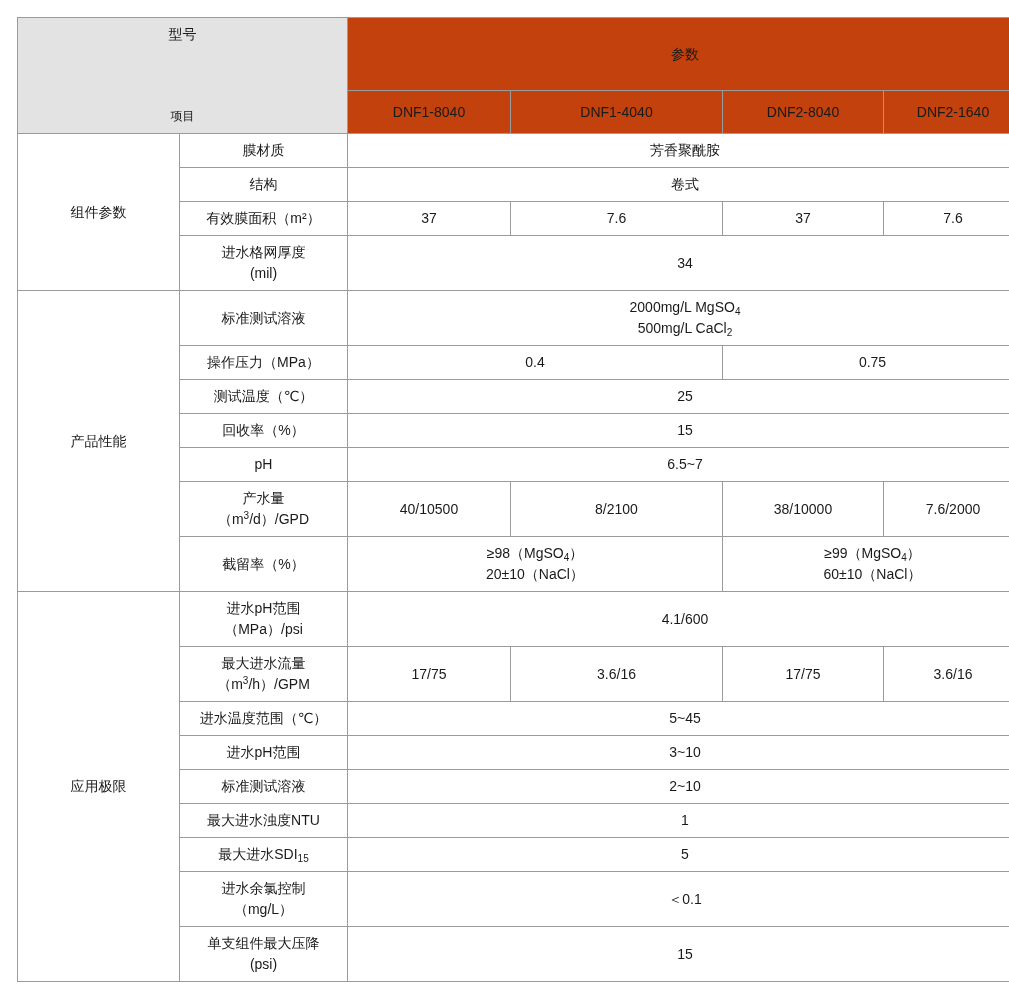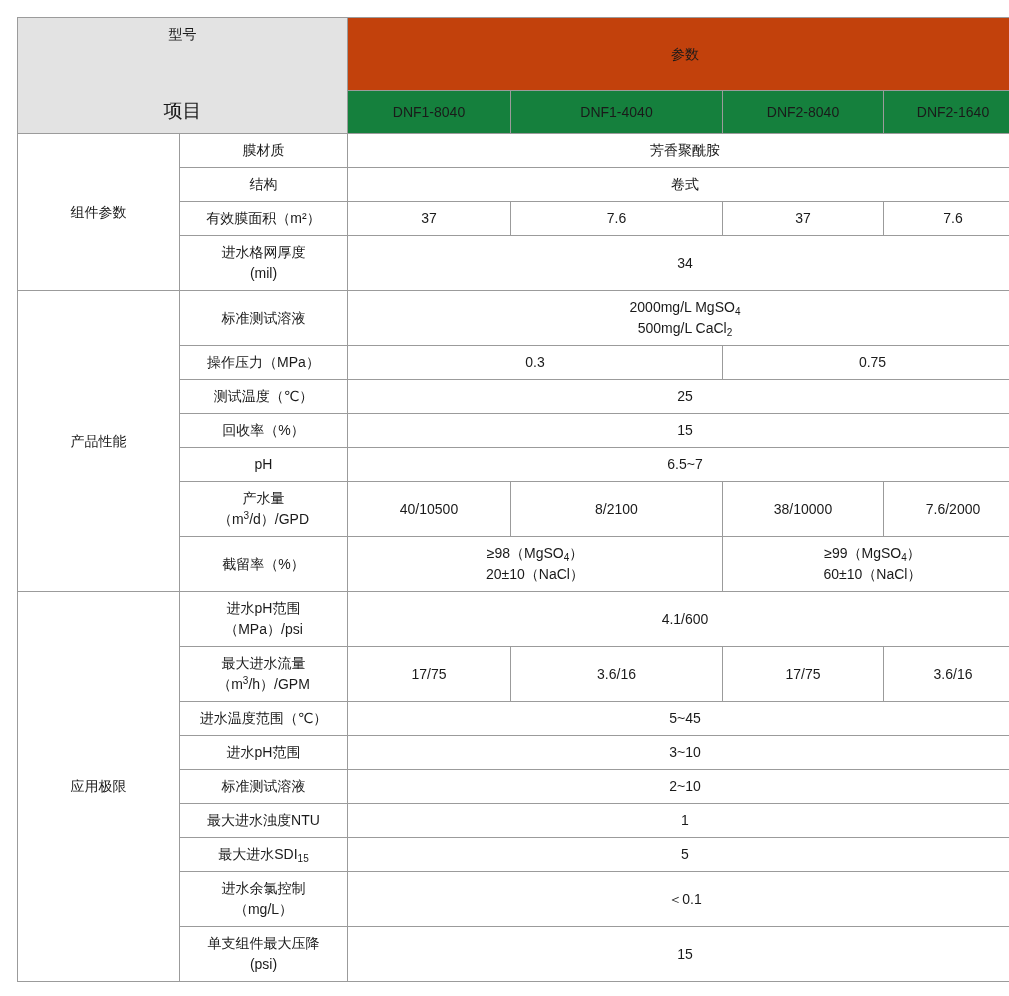--- a/index.html
+++ b/index.html
@@ -46,29 +46,29 @@
     right: 0;
     text-align: center;
     font-size: 14px;
   }
   .corner .item {
     position: absolute;
     bottom: 8px;
     left: 0;
     right: 0;
     text-align: center;
-    font-size: 19px;
+    font-size: 12px;
   }
   .param-head {
     background: #c2410c;
     height: 60px;
     font-size: 14px;
   }
   .col-head {
-    background: #15803d;
+    background: #c2410c;
     height: 30px;
     font-size: 14px;
   }
   .group-cell {
     font-size: 14px;
   }
   .row-label {
     font-size: 14px;
   }
   .twoline {
@@ -143,21 +143,21 @@
     <tr>
       <td class="group-cell" rowspan="7">产品性能</td>
       <td class="row-label">标准测试溶液</td>
       <td colspan="4" class="twoline">
         <div>2000mg/L MgSO<sub>4</sub></div>
         <div>500mg/L CaCl<sub>2</sub></div>
       </td>
     </tr>
     <tr>
       <td class="row-label">操作压力（MPa）</td>
-      <td colspan="2">0.3</td>
+      <td colspan="2">0.4</td>
       <td colspan="2">0.75</td>
     </tr>
     <tr>
       <td class="row-label">测试温度（℃）</td>
       <td colspan="4">25</td>
     </tr>
     <tr>
       <td class="row-label">回收率（%）</td>
       <td colspan="4">15</td>
     </tr>

